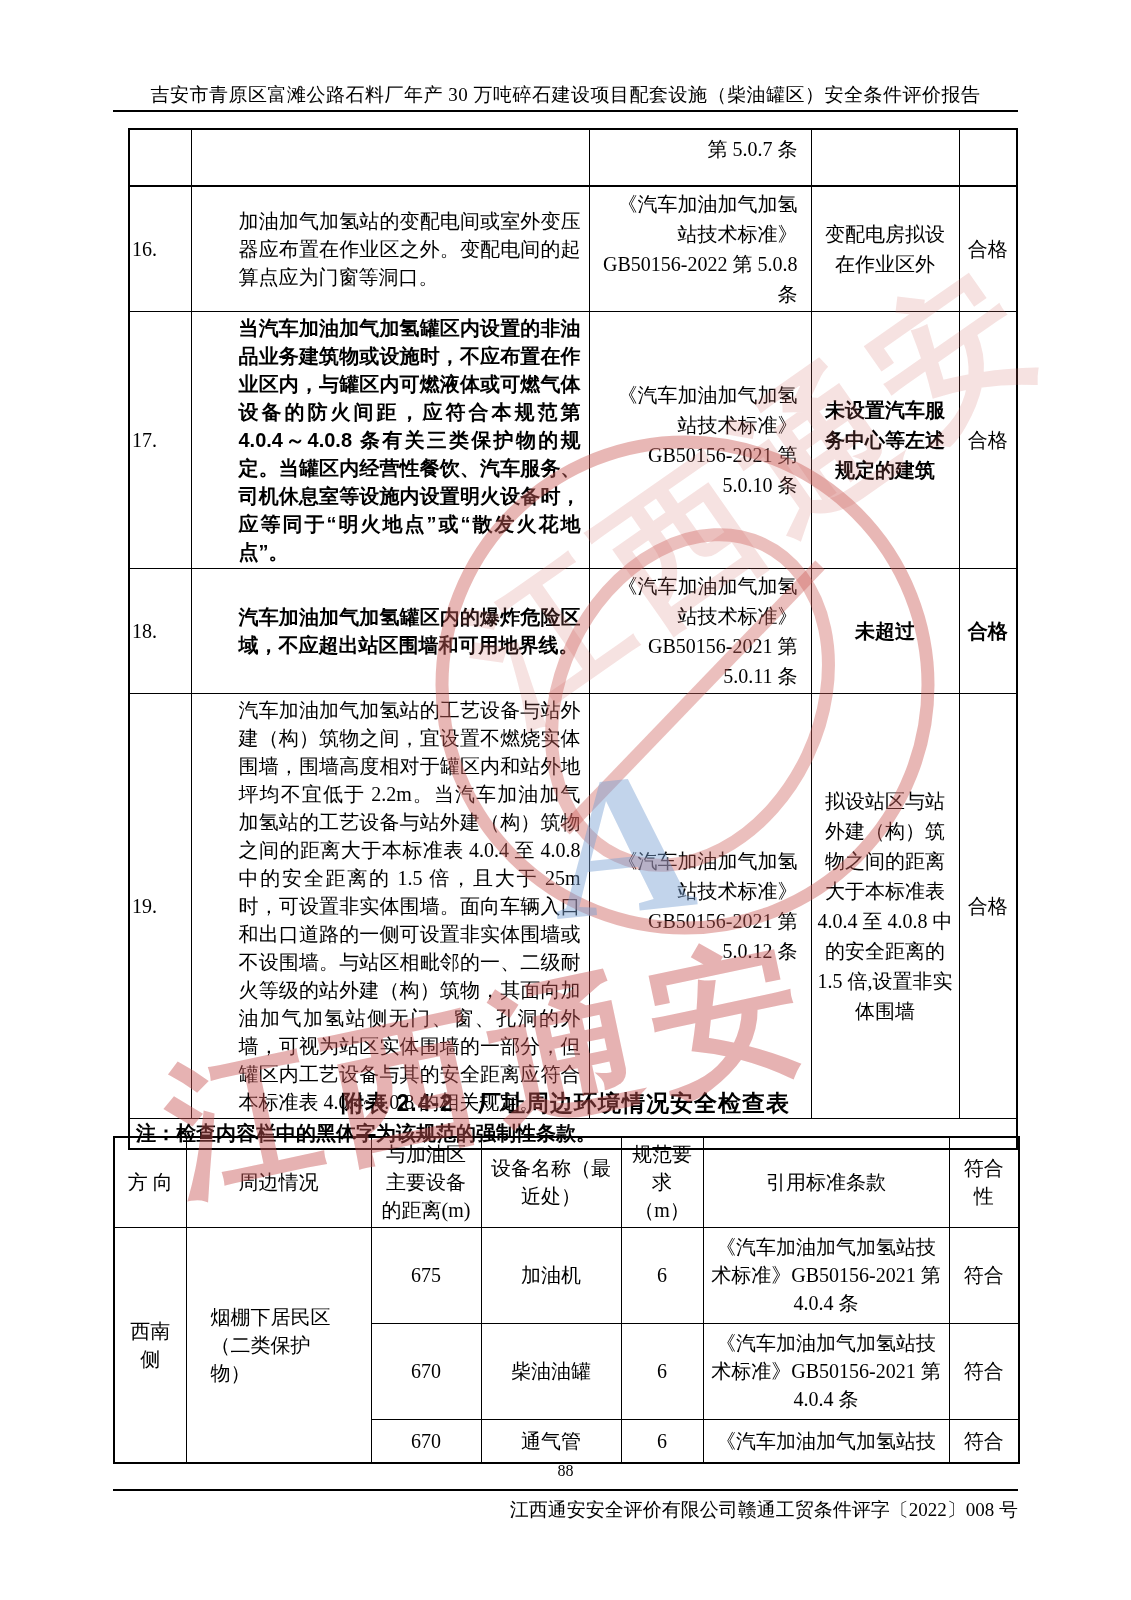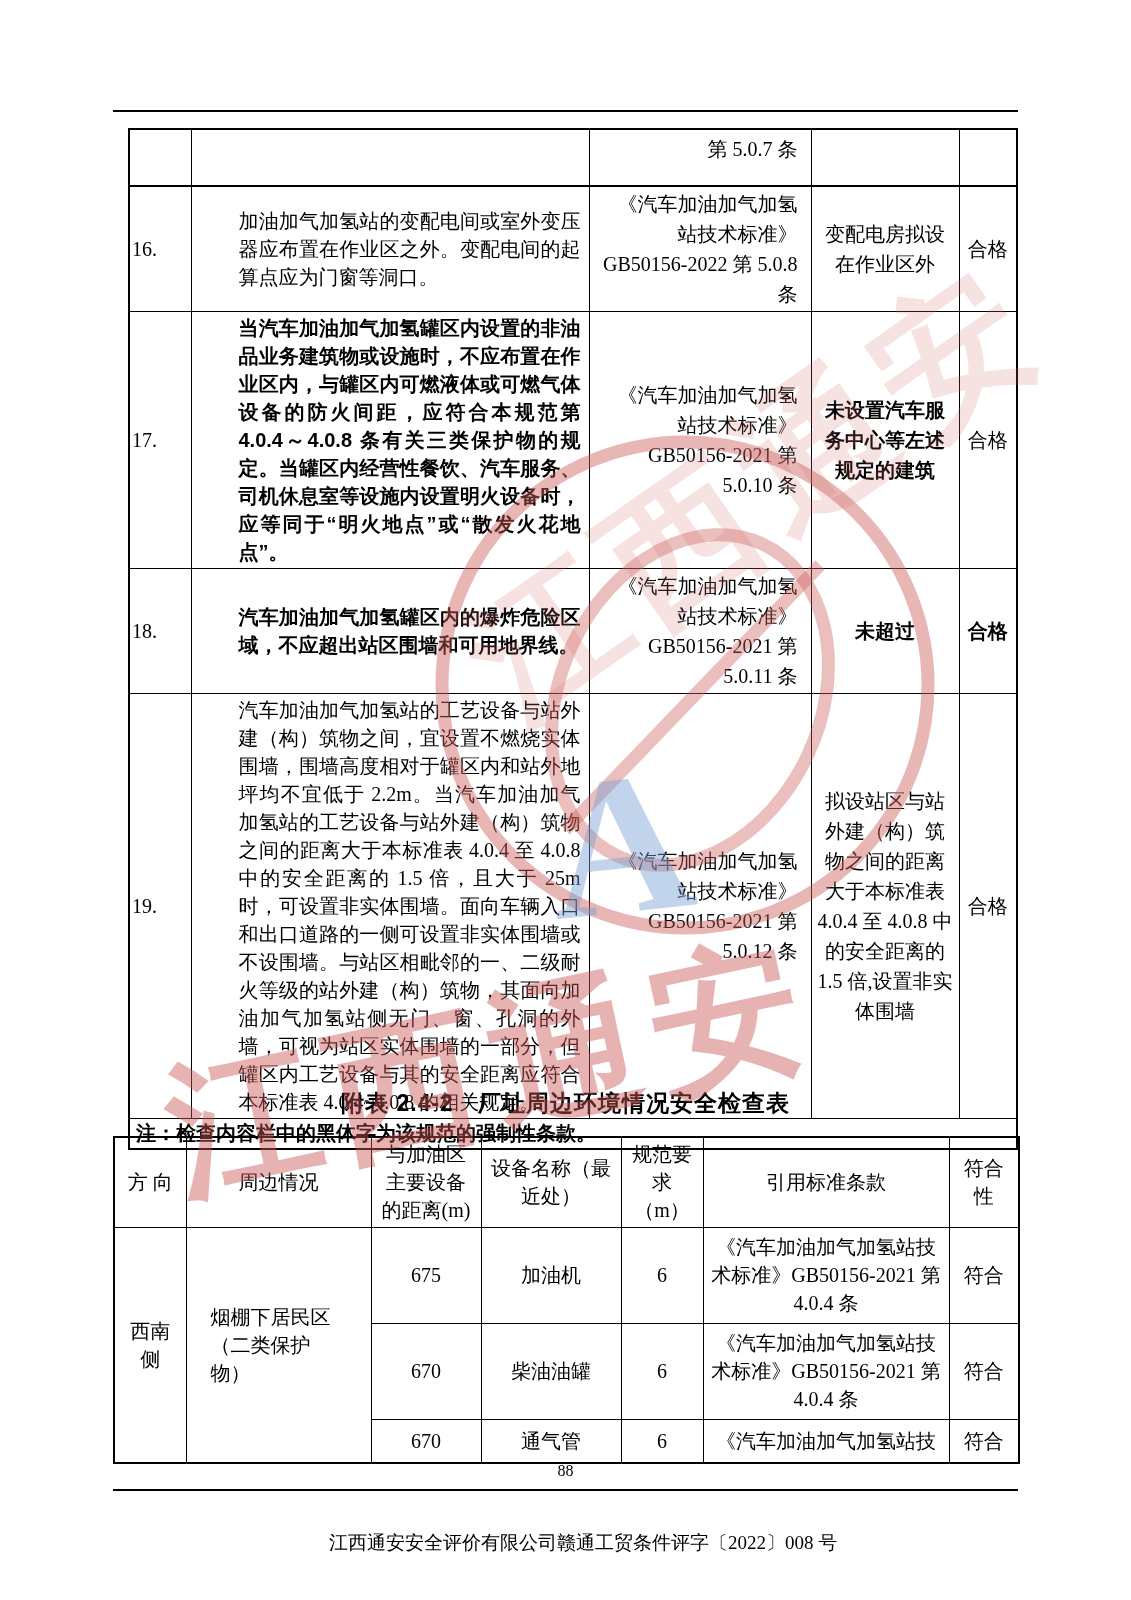--- a/index.html
+++ b/index.html
@@ -67,22 +67,22 @@
   
   .page-num {
     position:absolute; top:1462px; left:0; width:100%;
     text-align:center; font-size:16px;
   }
   .footer-rule {
     position:absolute; top:1489px; left:113px; width:905px;
     border-top:2px solid #000;
   }
   .footer-row {
-    position:absolute; top:1530px; left:113px; width:905px;
-    display:flex; justify-content:center;
+    position:absolute; top:1497px; left:113px; width:905px;
+    display:flex; justify-content:flex-end;
     font-size:19px; line-height:26px;
   }
   .footer-left { padding-left:35px; }
 
   
   .watermark {
     position:absolute; inset:0; pointer-events:none; z-index:5;
   }
   .wm-logo { position:absolute; left:405px; top:400px; }
   .wm-text-main {
@@ -105,20 +105,21 @@
     color:rgba(120,160,210,0.45);
     transform:rotate(-6deg);
     font-family:"Liberation Serif", serif;
   }
 </style>
 </head>
 <body>
 
 <div class="page">
 
+  <div class="header-title">吉安市青原区富滩公路石料厂年产 30 万吨碎石建设项目配套设施（柴油罐区）安全条件评价报告</div>
   <div class="header-rule"></div>
 
   <table class="t1">
     <colgroup>
       <col style="width:62px">
         <col style="width:398px">
         <col style="width:222px">
         <col style="width:148px">
         <col style="width:58px">
     </colgroup>

